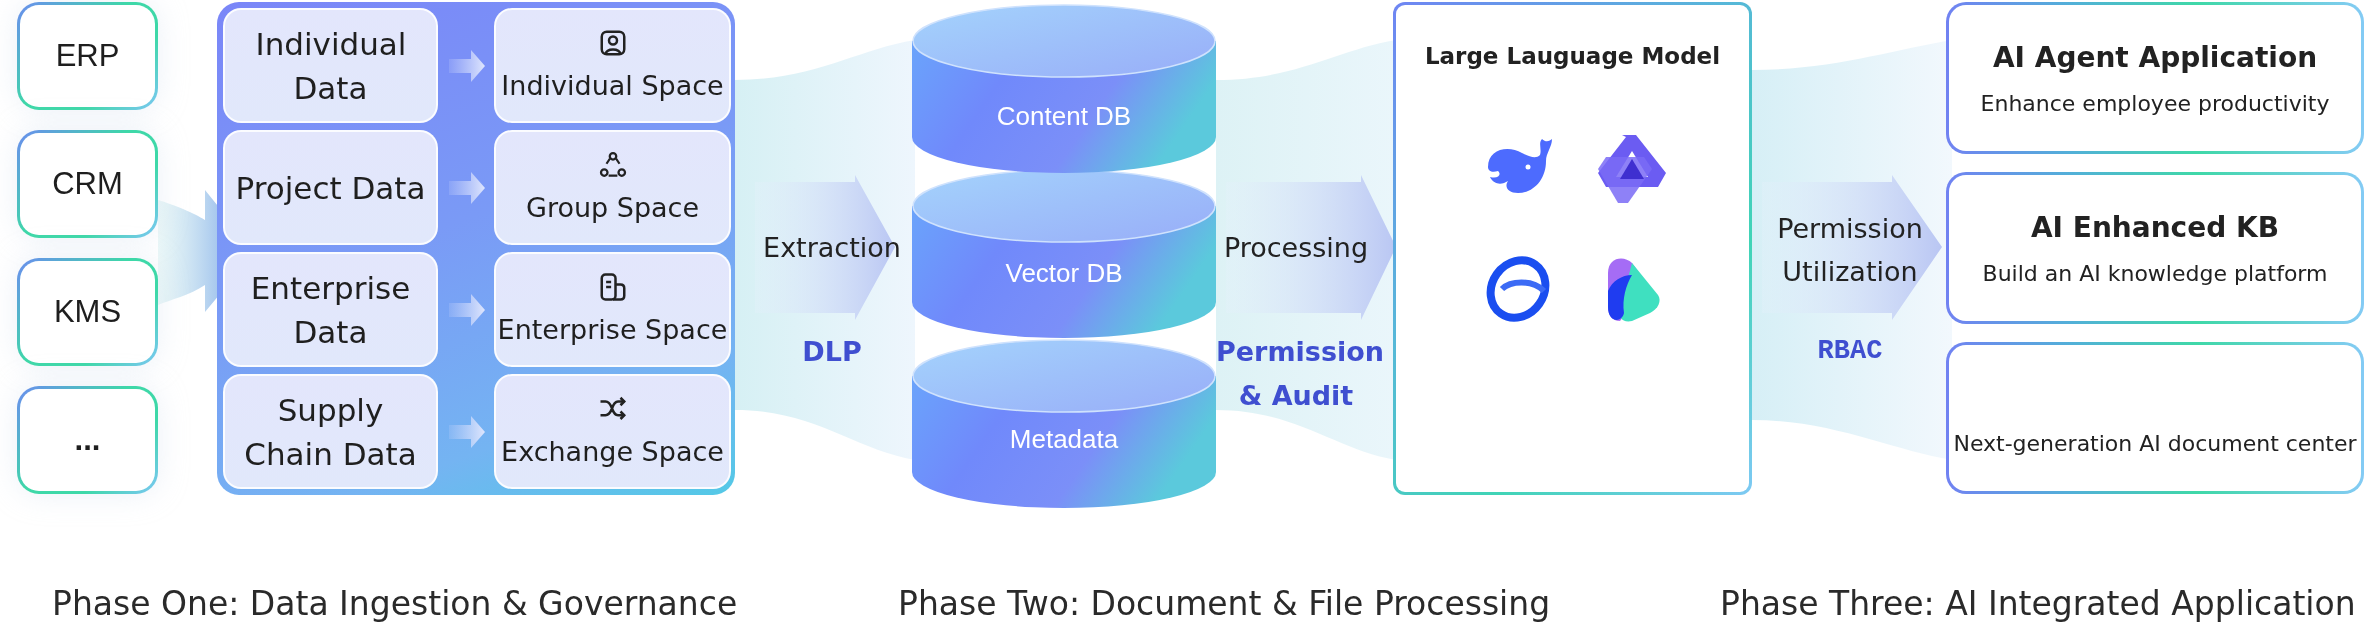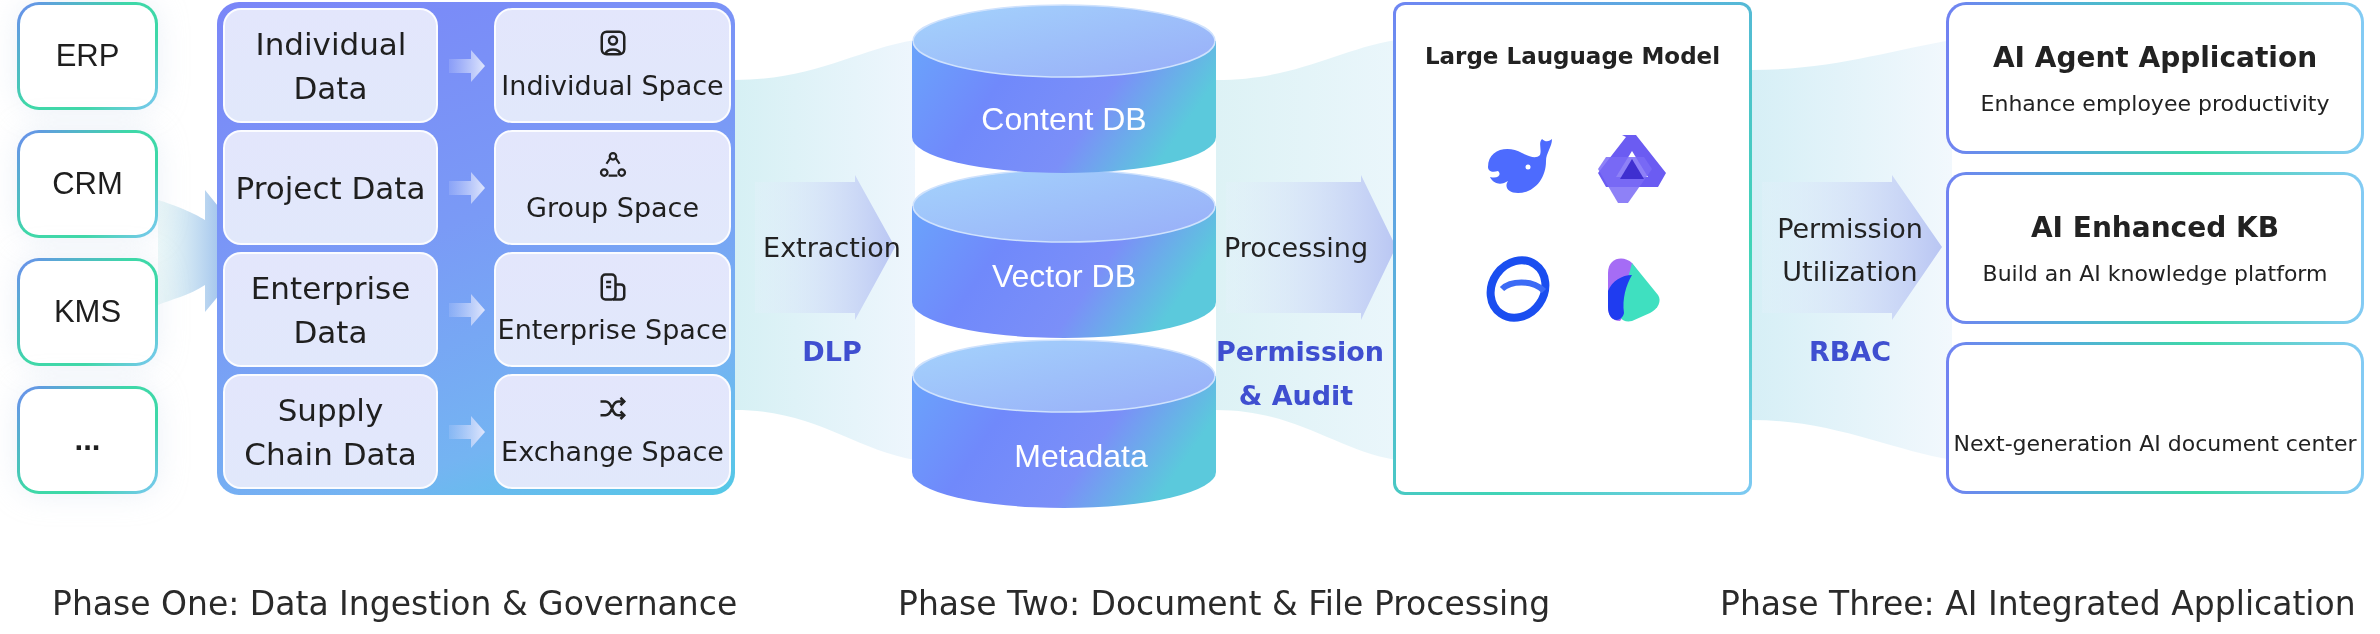--- a/index.html
+++ b/index.html
@@ -30,21 +30,21 @@
           display: flex; flex-direction: column; align-items: center; justify-content: center;
           text-align: center; color: #1f1f1f; font-size: 31px; line-height: 44px; }
   .card.left { left: 6px; width: 215px; height: 115px; }
   .card.right { left: 277px; width: 237px; height: 115px; font-size: 27px; line-height: 36px; }
   .card.right .ico { width: 30px; height: 30px; margin-bottom: 10px; }
   .mini-arrow { position: absolute; left: 230px; width: 40px; height: 36px; }
 
   
   .cyl { position: absolute; left: 912px; width: 304px; height: 172px; }
   .cyl-label { position: absolute; left: 0; width: 304px; text-align: center; color: #fff;
-               font-family: "Liberation Sans", sans-serif; font-size: 32px; }
+               font-family: "Liberation Sans", sans-serif; font-size: 26px; }
 
   
   .mid-label { position: absolute; text-align: center; font-size: 27px; color: #222; line-height: 43px; }
   .sec-label { position: absolute; text-align: center; font-size: 27px; font-weight: bold; color: #3f4fd0; line-height: 43px; }
 
   
   .llm { position: absolute; left: 1393px; top: 2px; width: 359px; height: 493px; box-sizing: border-box;
          border-radius: 12px; border: 3px solid transparent;
          background-image: linear-gradient(#fff,#fff), linear-gradient(135deg,#6f85f3 0%,#56b8d8 40%,#40d4b6 70%,#7ec9f4 100%);
          background-origin: border-box; background-clip: padding-box, border-box; }
@@ -223,21 +223,21 @@
       <stop offset="1" stop-color="#98adf8"></stop>
     </linearGradient>
   </defs>
 </svg>
 
 <div class="cyl" style="top:338px;">
   <svg width="304" height="172" viewBox="0 0 304 172">
       <path d="M0,38 L0,134 A152,36 0 0 0 304,134 L304,38 Z" fill="url(#cylBody)"></path>
       <ellipse cx="152" cy="38" rx="151" ry="36" fill="url(#cylTop)" stroke="#cfe2fd" stroke-width="1.5"></ellipse>
     </svg>
-  <div class="cyl-label" style="top:100px;padding-left:17px;">Metadata</div>
+  <div class="cyl-label" style="top:86px;">Metadata</div>
 </div>
 <div class="cyl" style="top:168px;">
   <svg width="304" height="172" viewBox="0 0 304 172">
       <path d="M0,38 L0,134 A152,36 0 0 0 304,134 L304,38 Z" fill="url(#cylBody)"></path>
       <ellipse cx="152" cy="38" rx="151" ry="36" fill="url(#cylTop)" stroke="#cfe2fd" stroke-width="1.5"></ellipse>
     </svg>
   <div class="cyl-label" style="top:90px;">Vector DB</div>
 </div>
 <div class="cyl" style="top:3px;">
   <svg width="304" height="172" viewBox="0 0 304 172">
@@ -274,21 +274,21 @@
   <svg class="logo" style="left:196px;top:246px;" viewBox="0 0 80 80">
     <path d="M16,22 C16,6 32,4 40,12 L56,34 L28,70 C20,70 16,64 16,56 Z" fill="#a56cf5"></path>
     <path d="M40,12 L66,44 C70,50 66,58 58,62 L40,70 C30,72 26,66 28,58 Z" fill="#3fe0c0"></path>
     <path d="M16,56 L16,40 C20,30 30,24 40,24 C34,34 30,48 32,62 C30,72 16,72 16,56 Z" fill="#1f3cf0"></path>
   </svg>
 
 </div>
 
 <div class="mid-label" style="left:1760px;top:207px;width:180px;">Permission</div>
 <div class="mid-label" style="left:1760px;top:250px;width:180px;">Utilization</div>
-<div class="sec-label" style="left:1760px;top:330px;width:180px;">RBAC</div>
+<div class="sec-label" style="left:1760px;top:330px;width:180px;font-family:Liberation Mono, monospace;">RBAC</div>
 
 <div class="app" style="top:2px;">
   <div class="app-title">AI Agent Application</div>
   <div class="app-sub">Enhance employee productivity</div>
 </div>
 <div class="app" style="top:172px;">
   <div class="app-title">AI Enhanced KB</div>
   <div class="app-sub">Build an AI knowledge platform</div>
 </div>
 <div class="app" style="top:342px;">

